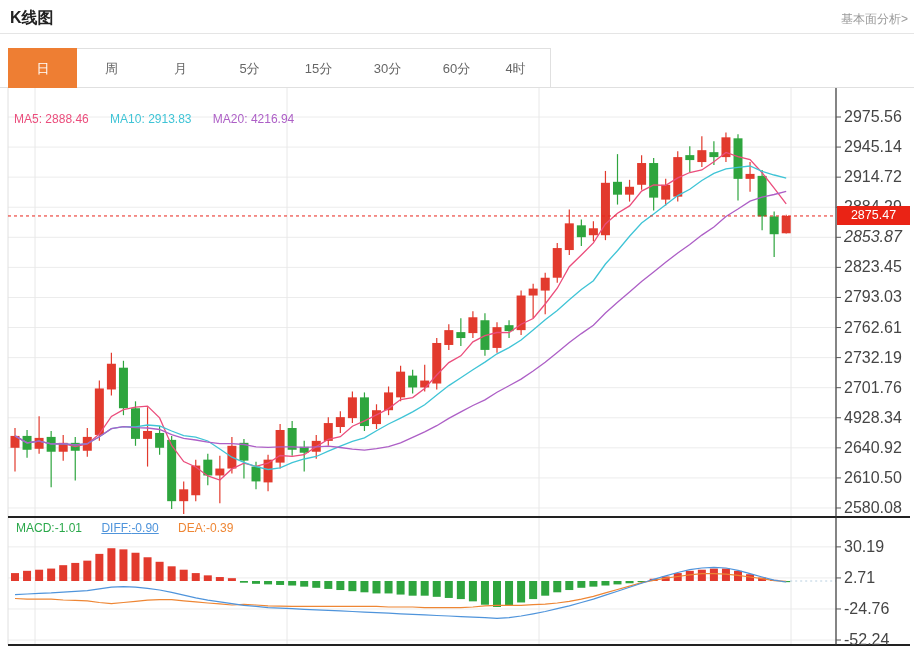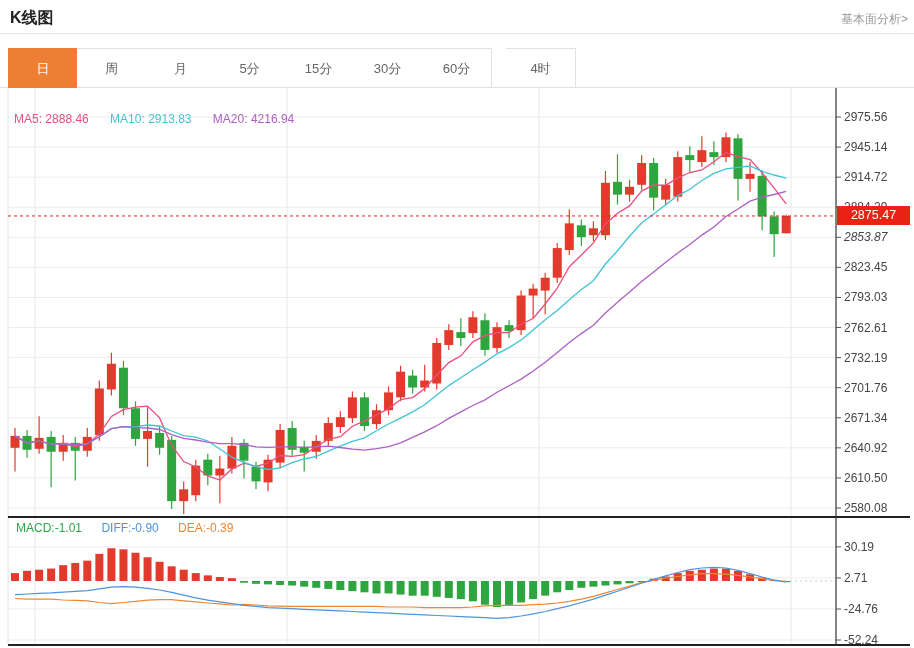--- a/index.html
+++ b/index.html
@@ -17,42 +17,42 @@
   svg{position:absolute;left:0;top:0;}
   .overlay{position:absolute;font-size:12px;white-space:nowrap;z-index:5;}
   .ohlc-row{left:16px;top:7px;color:#333;}
   .ohlc-row .val{color:#e23a2d;}
   .ohlc-row .pair{margin-right:14px;}
   .ma-row{left:14px;top:24px;}
   .ma-row .pair{margin-right:18px;}
   .ma5{color:#eb4d7c;text-align:right;} .ma10{color:#3fc4d6;} .ma20{color:#ad5fc6;}
   .macd-row{left:16px;top:433px;}
   .macd-row .pair{margin-right:16px;margin-top:20px;}
-  .macd-g{color:#2aa84a;} .diff-b{color:#4f94db;} .dea-o{color:#ee8634;}
-  .axis-label{position:absolute;left:844px;font-size:12px;color:#454545;line-height:14px;}
+  .macd-g{color:#2aa84a;} .diff-b{color:#4f94db;text-decoration:underline;} .dea-o{color:#ee8634;}
+  .axis-label{position:absolute;left:844px;font-size:16px;color:#454545;line-height:14px;}
   .price-badge{position:absolute;left:837px;top:119px;width:73px;height:19px;background:#ea2315;
        color:#fff;font-size:12.5px;line-height:19px;text-align:center;z-index:6;}
 </style>
 </head>
 <body>
 
 <div class="header">
   <div class="page-title">K线图</div>
   <a class="fund-link">基本面分析&gt;</a>
 </div>
 
 <div class="tabs-row" id="tabs-row">
     <div class="tab first active" style="left: 8px;">日</div>
     <div class="tab" style="left: 77px;">周</div>
     <div class="tab" style="left: 146px;">月</div>
     <div class="tab" style="left: 215px;">5分</div>
     <div class="tab" style="left: 284px;">15分</div>
     <div class="tab" style="left: 353px;">30分</div>
     <div class="tab" style="left: 422px; text-align: center;">60分</div>
-    <div class="tab" style="left: 506px;">4时</div>
+    <div class="tab" style="left: 481px;">4时</div>
   </div>
 
 <div class="chart-area">
   <svg id="chart-svg" width="914" height="560" viewBox="0 0 914 560">
       <g>
         <line x1="8" y1="29" x2="836" y2="29" stroke="#ececec" stroke-width="1"></line>
         <line x1="8" y1="59.076899999999995" x2="836" y2="59.076899999999995" stroke="#ececec" stroke-width="1"></line>
         <line x1="8" y1="89.15379999999999" x2="836" y2="89.15379999999999" stroke="#ececec" stroke-width="1"></line>
         <line x1="8" y1="119.2307" x2="836" y2="119.2307" stroke="#ececec" stroke-width="1"></line>
         <line x1="8" y1="149.30759999999998" x2="836" y2="149.30759999999998" stroke="#ececec" stroke-width="1"></line>
@@ -327,21 +327,21 @@
       <div class="axis-label" style="top: 22px;">2975.56</div>
       <div class="axis-label" style="top: 52.0769px;">2945.14</div>
       <div class="axis-label" style="top: 82.1538px;">2914.72</div>
       <div class="axis-label" style="top: 112.231px;">2884.29</div>
       <div class="axis-label" style="top: 142.308px; font-style: italic;">2853.87</div>
       <div class="axis-label" style="top: 172.385px;">2823.45</div>
       <div class="axis-label" style="top: 202.461px;">2793.03</div>
       <div class="axis-label" style="top: 232.538px;">2762.61</div>
       <div class="axis-label" style="top: 262.615px;">2732.19</div>
       <div class="axis-label" style="top: 292.692px;">2701.76</div>
-      <div class="axis-label" style="top: 322.769px;">2671.34</div>
+      <div class="axis-label" style="top: 322.769px;">4928.34</div>
       <div class="axis-label" style="top: 352.846px;">2640.92</div>
       <div class="axis-label" style="top: 382.923px;">2610.50</div>
       <div class="axis-label" style="top: 413px;">2580.08</div>
       <div class="axis-label" style="top: 451.885px;">30.19</div>
       <div class="axis-label" style="top: 482.938px;">2.71</div>
       <div class="axis-label" style="top: 513.979px;">-24.76</div>
       <div class="axis-label" style="top: 545.031px;">-52.24</div>
     </div>
   <div class="price-badge" style="top: 118.461px;">2875.47</div>
 </div>

